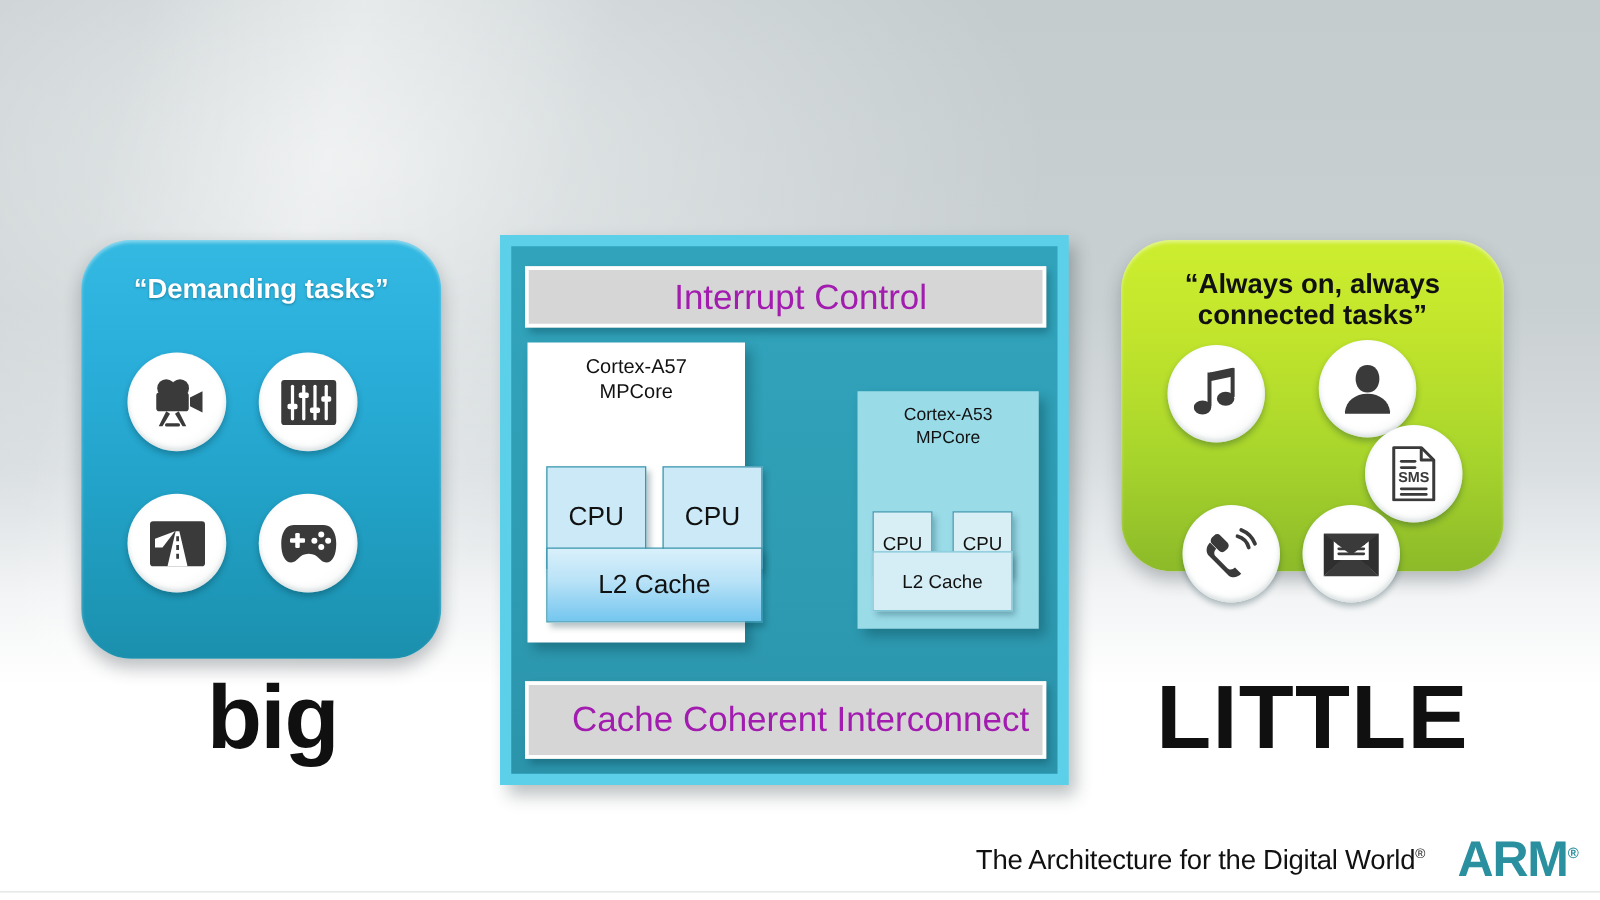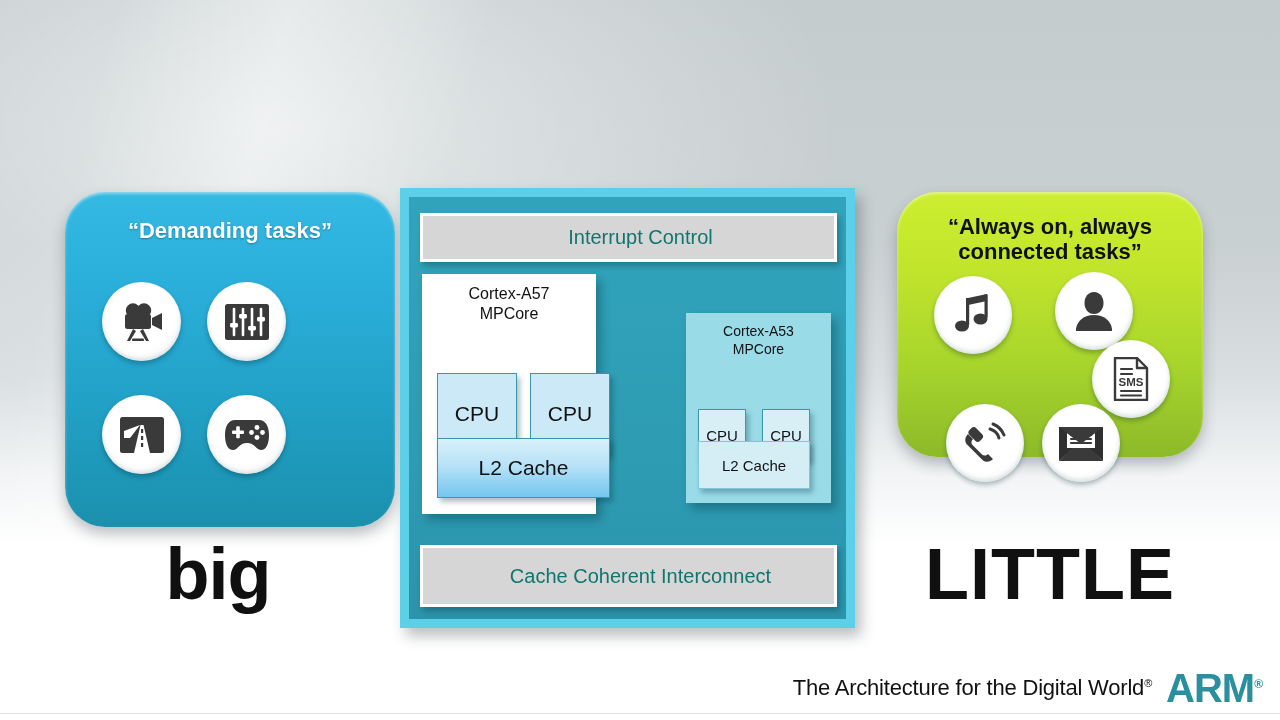--- a/index.html
+++ b/index.html
@@ -46,21 +46,21 @@
   .side-panel .panel-caption {
     position: absolute;
     left: 0; right: 0;
     text-align: center;
     font-weight: bold;
     line-height: 1.15;
   }
 
   #big-panel {
     left: 65px; top: 192px;
-    width: 330px; height: 335px;
+    width: 288px; height: 335px;
     background: linear-gradient(to bottom, #33b9e2 0%, #2bb0dc 25%, #22a2c8 60%, #1b90ad 100%);
   }
   #big-panel .panel-caption {
     top: 26px;
     color: #ffffff;
     font-size: 22px;
     text-shadow: 0 1px 2px rgba(0,60,80,0.45);
   }
 
   #little-panel {
@@ -127,22 +127,22 @@
     background: linear-gradient(to bottom, #31a4bc 0%, #2e9db4 55%, #2b94ab 100%);
     box-sizing: border-box;
   }
 
   .gray-bar {
     position: absolute;
     background: #d6d6d6;
     border: 3px solid #ffffff;
     box-sizing: border-box;
     display: flex; align-items: center; justify-content: center;
-    font-size: 20px;
-    color: #0f766e;
+    font-size: 28px;
+    color: #a21caf;
     box-shadow: 3px 4px 6px rgba(0,50,60,0.33);
     padding-left: 24px;
   }
   #interrupt-control { left: 11px; top: 16px;  width: 417px; height: 49px; }
   #ccinterconnect    { left: 11px; top: 348px; width: 417px; height: 62px; }
 
   
   #a57-block {
     position: absolute;
     left: 13px; top: 77px;
@@ -211,21 +211,21 @@
     left: 12px; top: 128px; width: 112px; height: 48px;
     font-size: 15px;
     background: #d5eef6;
     border: 1px solid #7fc6d8;
   }
 
   
   #footer {
     position: absolute;
     right: 18px; bottom: 12px;
-    display: flex; align-items: center; gap: 14px;
+    display: flex; align-items: center; gap: 26px;
   }
   #tagline {
     font-size: 22px;
     color: #111111;
     letter-spacing: -0.2px;
   }
   #tagline .reg { font-size: 11px; vertical-align: super; }
   #arm-logo {
     font-size: 40px;
     font-weight: bold;

